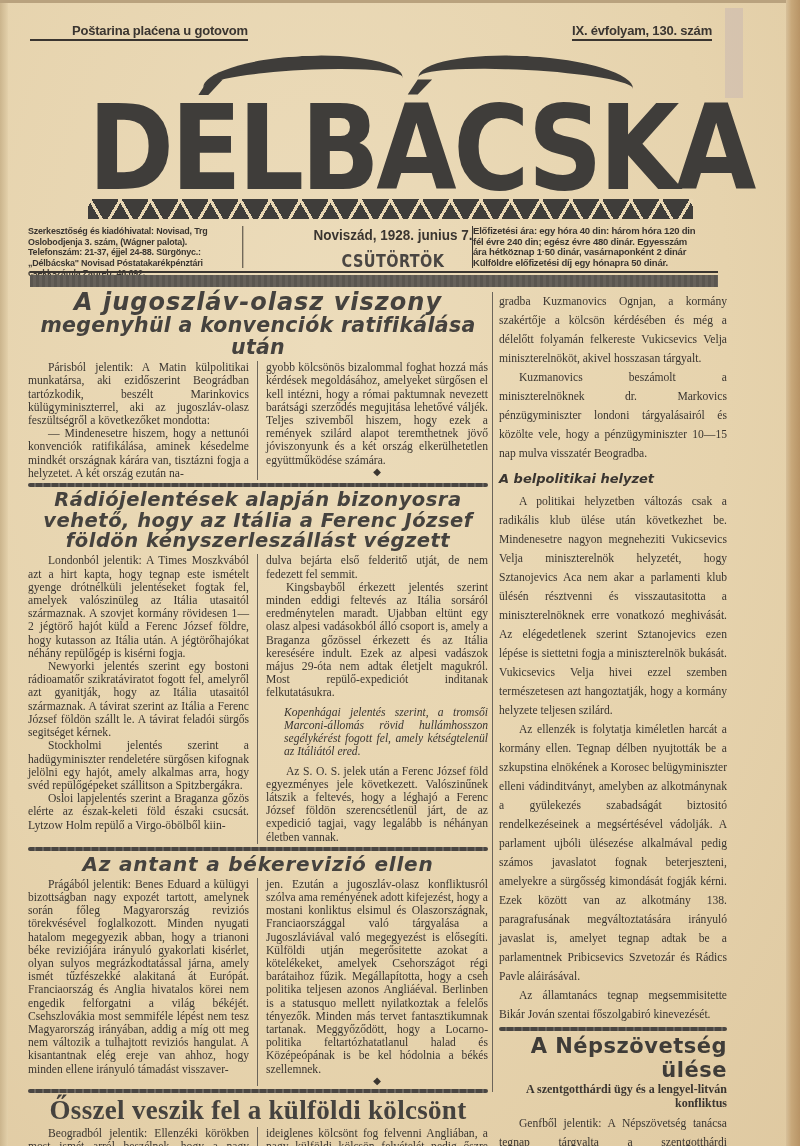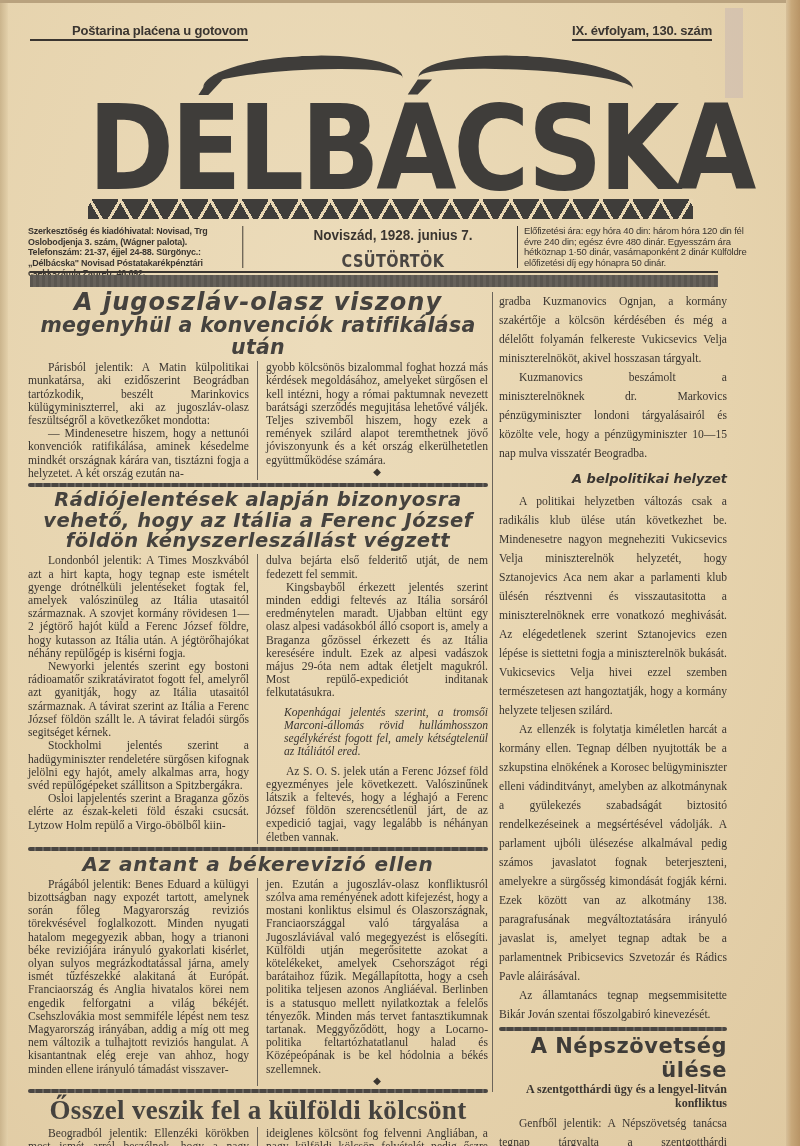--- a/index.html
+++ b/index.html
@@ -65,23 +65,23 @@
       transform:scaleX(0.94); transform-origin:left top; border-right:1px solid #3a3530;
       padding-right:6px; height:42px;
     }
     .info-mid { position:absolute; left:260px; top:0; width:210px; text-align:center; }
     .info-date { font-size:15px; font-weight:bold; font-family:"Liberation Sans", sans-serif; transform:scaleX(0.9); }
     .info-day {
       margin-top:8px; font-size:17px; font-weight:bold; font-family:"DejaVu Sans", sans-serif;
       color:#4a4642; letter-spacing:0.5px; transform:scaleX(0.85);
     }
     .info-right {
-      position:absolute; left:489px; top:0; width:226px; font-size:9.5px; line-height:10.6px;
-      font-weight:normal; font-family:"Liberation Sans", sans-serif; border-left:1px solid #3a3530;
-      padding-left:6px; height:42px; letter-spacing:-0.2px;
+      position:absolute; left:444px; top:0; width:226px; font-size:9.5px; line-height:10.6px;
+      font-weight:bold; font-family:"Liberation Sans", sans-serif; border-left:1px solid #3a3530;
+      height:42px; letter-spacing:-0.2px;
     }
     .band-thin { position:absolute; left:30px; top:271px; width:688px; height:2px; background:#3a3530; }
     .band-thick {
       position:absolute; left:30px; top:275px; width:688px; height:12px;
       background:repeating-linear-gradient(90deg,#5a5650 0 3px,#66615a 3px 6px);
     }
 
     
     .col-left { position:absolute; left:28px; top:290px; width:460px; }
     .col-right { position:absolute; left:492px; top:292px; width:228px; border-left:1px solid #6b645a; padding-left:6px; height:800px; }
@@ -107,21 +107,21 @@
     .ornament { text-align:center; font-size:10px; line-height:10px; }
     .rule {
       height:4px; margin:3px 0;
       background:
         repeating-linear-gradient(90deg,#4a4642 0 6px,#6a655e 6px 8px);
       border-radius:2px;
     }
     .right-text { font-size:11.6px; line-height:19px; text-align:justify; }
     .sub-italic {
       font-family:"DejaVu Sans", sans-serif; font-weight:bold; font-style:italic;
-      text-align:right; font-size:13px; margin:6px 0 4px;
+      font-size:13px; margin:6px 0 4px;
     }
     .nepsz-title {
       font-family:"DejaVu Sans", sans-serif; font-weight:bold; font-size:21px;
       text-align:right; margin-top:2px; letter-spacing:0.5px; color:#3f3c38;
     }
     .nepsz-sub { font-weight:bold; font-size:12px; text-align:right; line-height:14px; font-family:"Liberation Serif", serif; }
     .stamp {
       position:absolute; left:725px; top:8px; width:55px; height:90px;
       border-left:18px solid rgba(150,130,190,0.25); opacity:0.7;
     }

